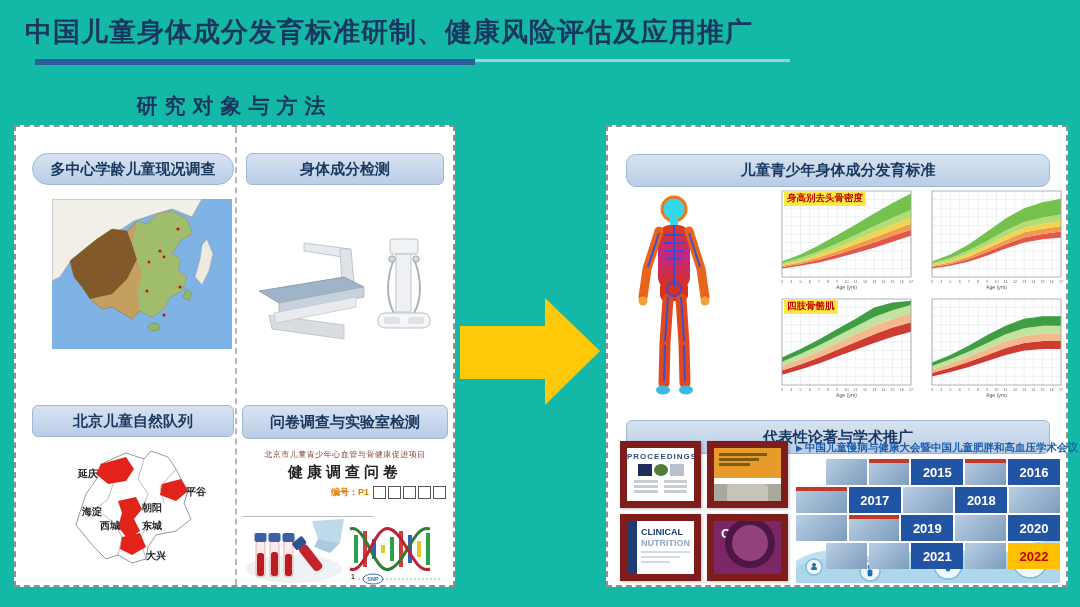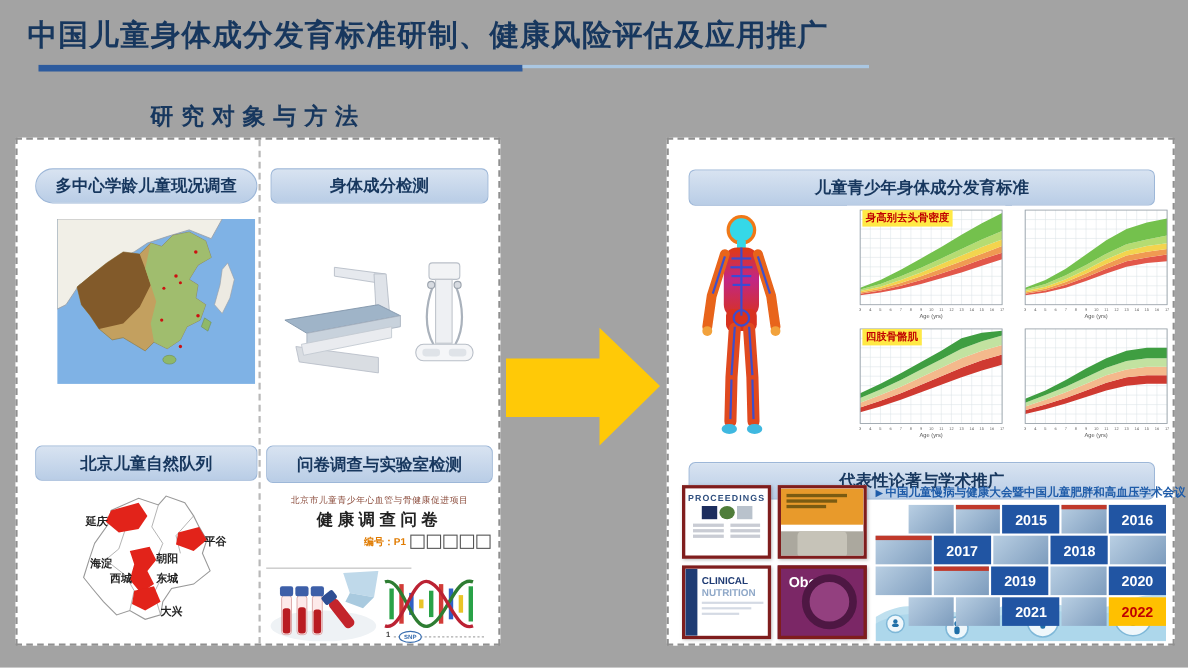--- a/index.html
+++ b/index.html
@@ -1,16 +1,16 @@
 <!DOCTYPE html>
 <html><head>
 <meta charset="utf-8">
 <style>
   html,body{margin:0;padding:0;background:#fff;}
-  .slide{position:relative;width:1080px;height:607px;background:#a3a3a3;overflow:hidden;
+  .slide{position:relative;width:1080px;height:607px;background:#14b8a6;overflow:hidden;
          font-family:"Liberation Sans","DejaVu Sans",sans-serif;}
   
   .page-title{position:absolute;left:25px;top:14px;font-size:27px;font-weight:bold;
               color:#17375E;letter-spacing:1px;white-space:nowrap;}
   .ul-dark{position:absolute;left:35px;top:59px;width:440px;height:6px;background:#2d5b9e;}
   .ul-light{position:absolute;left:475px;top:59px;width:315px;height:3px;background:#aac7e2;}
   
   .sec-header{position:absolute;top:92px;font-size:21px;font-weight:bold;color:#17375E;
               letter-spacing:7px;text-align:center;}
   .sec-header.left{left:14px;width:441px;}
@@ -44,21 +44,21 @@
   .body-tags{position:absolute;left:106px;top:84px;display:flex;flex-direction:column;gap:9px;}
   .body-tag{width:24px;padding:5px 2px;border-radius:3px;color:#fff;font-weight:bold;font-size:15px;
             line-height:1.15;text-align:center;word-break:break-all;}
   .charts{position:absolute;left:162px;top:60px;width:294px;height:214px;}
   .chart-cell{position:absolute;width:144px;height:104px;background:#fff;}
   .chart-cell svg{width:144px;height:104px;display:block;}
   .chart-tag{position:absolute;left:14px;top:4px;background:#FFE945;color:#C00000;font-weight:bold;
              font-size:9.5px;padding:1px 3px;z-index:2;white-space:nowrap;}
   .journals{position:absolute;left:12px;top:314px;width:172px;height:140px;
             display:grid;grid-template-columns:81px 81px;grid-template-rows:67px 67px;gap:6px;}
-  .cover{position:relative;border:3px solid #7f1d1d;overflow:hidden;background:#fff;
+  .cover{position:relative;border:7px solid #7f1d1d;overflow:hidden;background:#fff;
          box-shadow:1px 1px 3px rgba(0,0,0,.25);}
   .cover .jname{font-weight:bold;}
   .cov-proc .jname{display:block;text-align:center;color:#2E4E7E;font-size:8px;letter-spacing:1px;margin-top:4px;}
   .cov-proc .strip{display:flex;gap:2px;justify-content:center;margin-top:3px;}
   .cov-proc .strip i{width:14px;height:12px;display:block;}
   .cov-proc .bars{display:grid;grid-template-columns:1fr 1fr;gap:2px 6px;padding:4px 7px 0;}
   .cov-proc .bars i{height:3px;background:#c9ccd4;display:block;}
   .cov-orange .top{height:45%;background:#E89A2B;padding:3px 5px;}
   .cov-orange .top i{display:block;height:3px;background:#7a5b12;margin:2px 0;}
   .cov-orange .bottom{height:55%;background:#ABA89E;}
@@ -221,21 +221,21 @@
       </g>
     </svg>
   </div>
 
   <svg class="big-arrow" width="150" height="118" viewBox="0 0 150 118" data-name="flow-arrow-icon">
     <polygon points="5,33 90,33 90,5 145,58 90,112 90,86 5,86" fill="#FFC907"></polygon>
   </svg>
 
   <div class="dash-box right" data-name="results-panel">
 
-    <div class="pill" style="left:18px;top:27px;width:422px;height:31px;" data-name="standard-banner">儿童青少年身体成分发育标准</div>
+    <div class="pill" style="left:18px;top:27px;width:422px;height:31px;border-radius:10px;" data-name="standard-banner">儿童青少年身体成分发育标准</div>
 
     <svg class="body-scan" width="85" height="208" viewBox="0 0 85 208" data-name="dxa-body-scan-image">
       <defs>
         <linearGradient id="torG" x1="0" y1="0" x2="0" y2="1">
           <stop offset="0" stop-color="#E03A12"></stop>
             <stop offset="0.45" stop-color="#C12686"></stop>
             <stop offset="1" stop-color="#D8321E"></stop>
         </linearGradient>
       </defs>
       <circle cx="42" cy="18" r="13.5" fill="#F07818"></circle>

